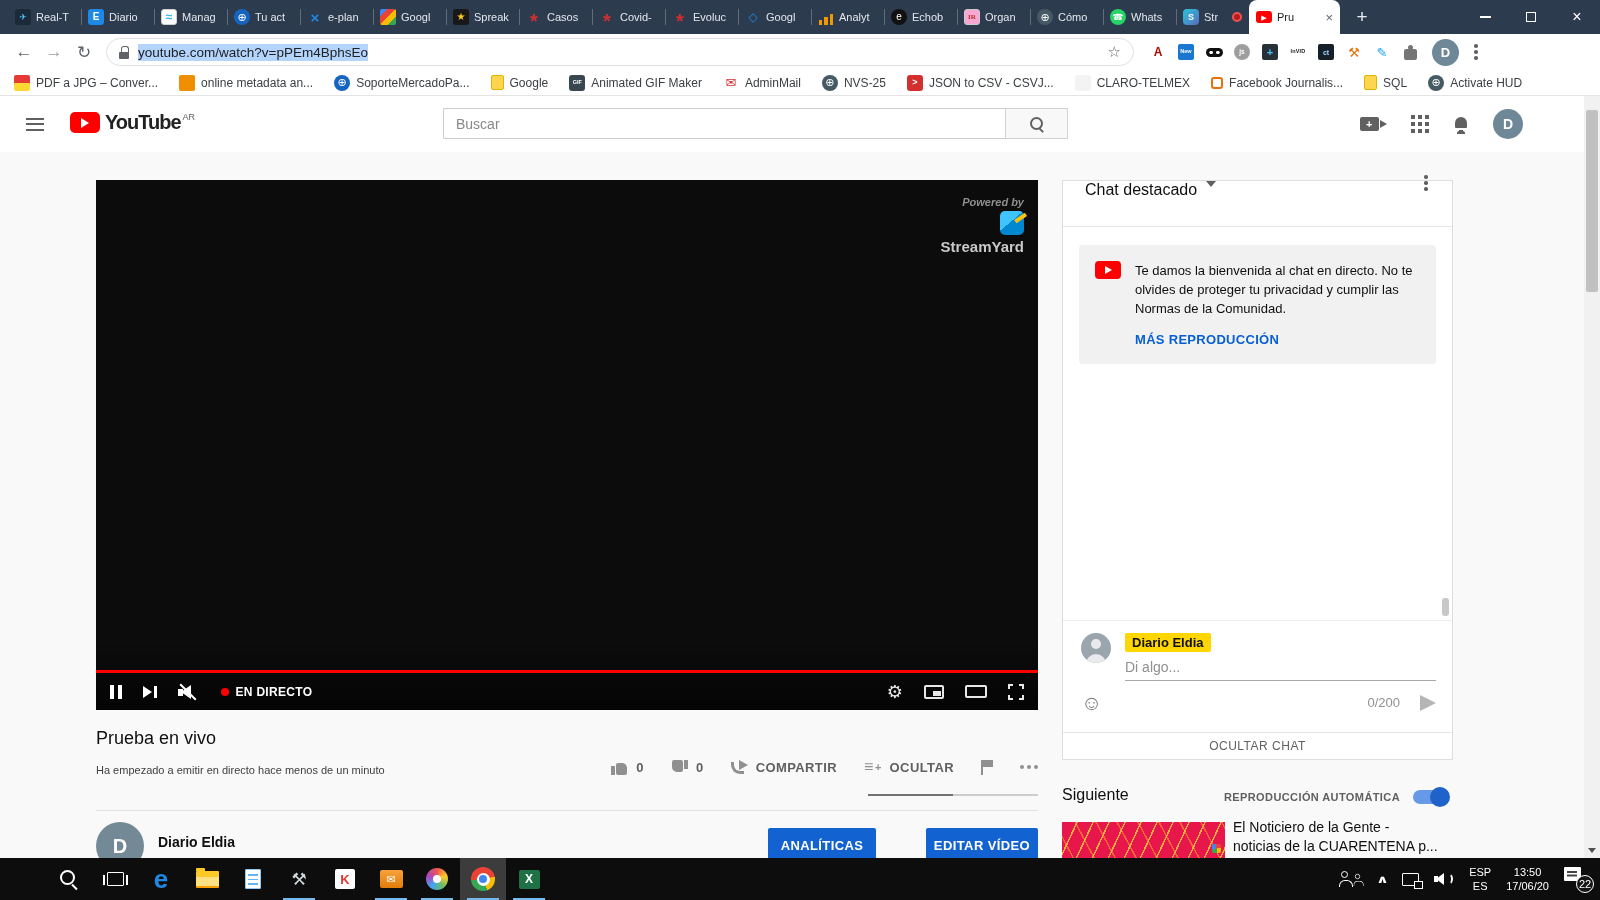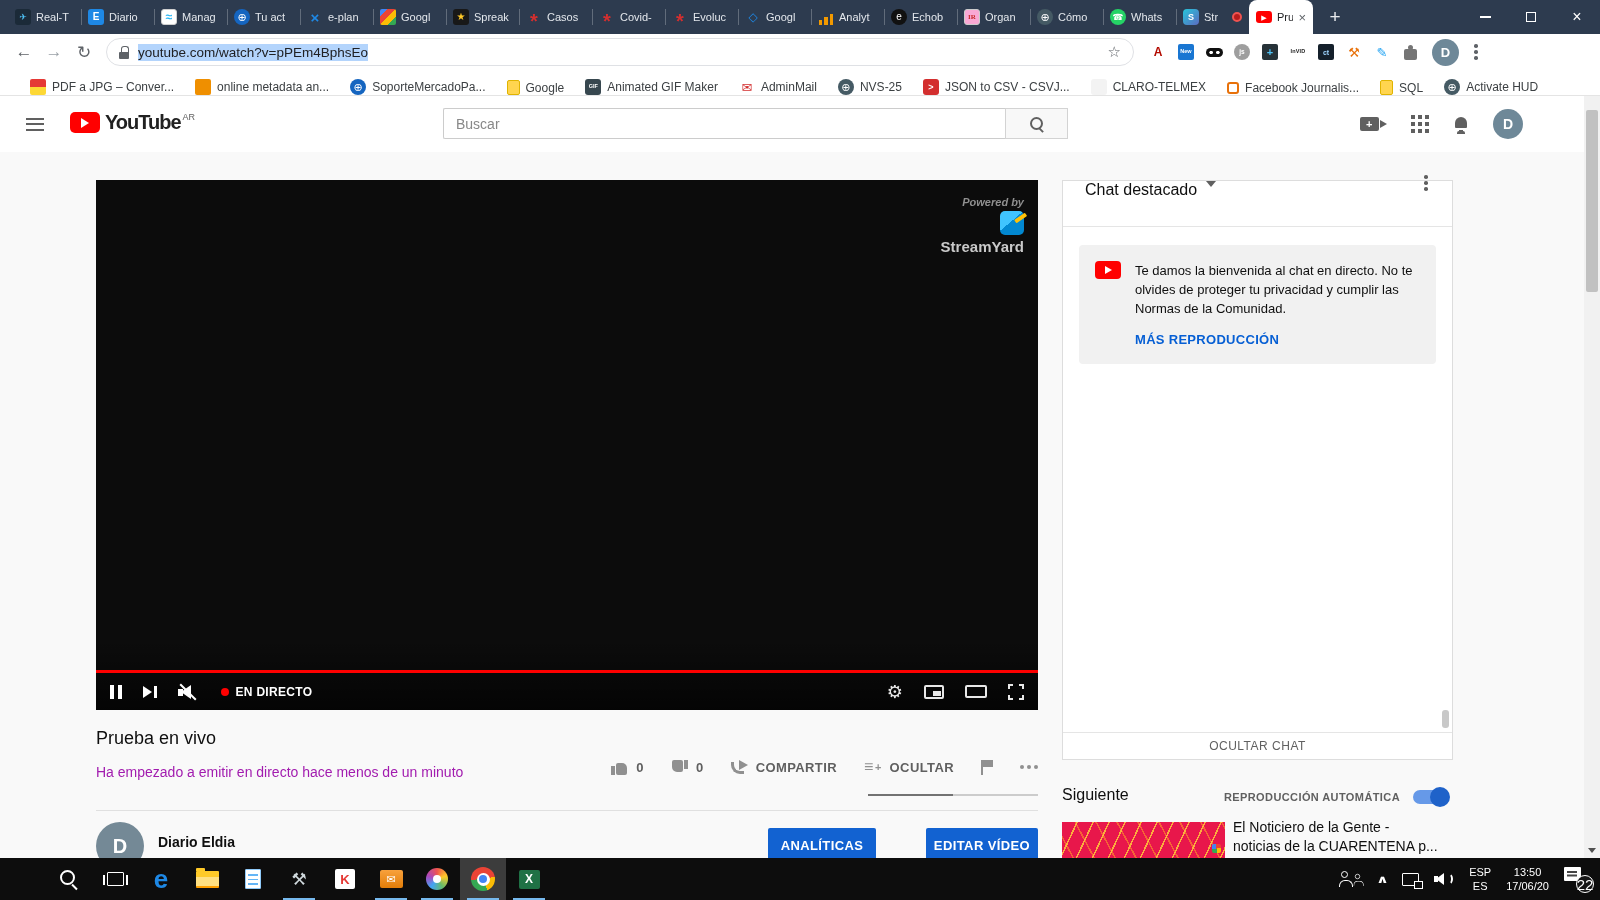--- a/index.html
+++ b/index.html
@@ -49,21 +49,21 @@
   .i-feather{color:#1da1f2;font-size:13px;font-weight:normal}
   .i-puzzle{background:#757575;border-radius:2px;width:13px;height:11px;margin-top:4px}
   .i-puzzle .nub{position:absolute;top:-4px;left:4px;width:5px;height:5px;border-radius:50%;background:#757575}
 
   
   .tabstrip{position:absolute;top:0;left:0;width:1600px;height:34px;background:#2d3b4f;display:flex;align-items:flex-end;padding-left:8px}
   #tabs{display:flex;height:34px;align-items:stretch}
   .tab{width:73px;display:flex;align-items:center;gap:5px;padding:0 7px;color:#e3e7ec;font-size:11px;position:relative;cursor:default}
   .tab:not(.active)+.tab:not(.active)::before{content:"";position:absolute;left:0;top:9px;height:16px;width:1px;background:rgba(255,255,255,.25)}
   .tab .tlabel{flex:1;white-space:nowrap;overflow:hidden}
-  .tab.active{background:#fff;color:#202124;border-radius:8px 8px 0 0;width:64px}
+  .tab.active{background:#fff;color:#202124;border-radius:8px 8px 0 0;width:91px}
   .tab .tclose{font-size:13px;color:#5f6368}
   .recdot{width:10px;height:10px;border-radius:50%;background:#b71c1c;border:2px solid #ef5350;flex:none}
   .newtab{width:28px;height:28px;color:#e8eaed;font-size:19px;display:flex;align-items:center;justify-content:center;margin:0 0 3px 8px}
   .wincontrols{margin-left:auto;display:flex;height:34px;align-self:flex-start}
   .winbtn{width:46px;height:34px;display:flex;align-items:center;justify-content:center;color:#fff}
   .ic-min{width:11px;height:2px;background:#fff}
   .ic-max{width:10px;height:10px;border:1.5px solid #fff}
   .ic-close{font-size:16px;line-height:1}
 
   
@@ -77,21 +77,21 @@
   .urltext{font-size:13.5px;color:#202124;white-space:nowrap}
   .urltext .sel{background:#b3d4fc;padding:1px 0}
   .star{margin-left:auto;font-size:15px;color:#5f6368}
   #extensions{display:flex;align-items:center;gap:8px;margin:0 6px}
   .ext{width:20px;height:20px;display:flex;align-items:center;justify-content:center}
   .avatar-sm{width:27px;height:27px;border-radius:50%;background:#6e8898;color:#fff;font-size:13px;font-weight:bold;display:flex;align-items:center;justify-content:center;margin:0 4px}
   .dotsv{width:3.5px;height:3.5px;border-radius:50%;background:#5f6368;box-shadow:0 6px 0 #5f6368,0 -6px 0 #5f6368}
   .kebabbox{width:22px;height:22px;display:flex;align-items:center;justify-content:center}
 
   
-  .bookmarks{position:absolute;top:70px;left:0;width:1600px;height:26px;background:#fff;border-bottom:1px solid #e4e4e4;display:flex;align-items:flex-end;padding:0 30px;gap:21px}
+  .bookmarks{position:absolute;top:70px;left:0;width:1600px;height:26px;background:#fff;border-bottom:1px solid #e4e4e4;display:flex;align-items:center;padding:0 14px;gap:21px}
   .bm{display:flex;align-items:center;gap:6px;font-size:12px;color:#3c4043;white-space:nowrap}
 
   
   .yt-page{position:absolute;top:96px;left:0;width:1600px;height:762px;background:#f9f9f9;overflow:hidden}
   .masthead{position:absolute;top:0;left:0;width:1600px;height:56px;background:#fff}
   .burger{position:absolute;left:26px;top:18px;width:20px}
   .burger i{display:block;width:18px;height:2px;background:#606060;margin:3.5px 0}
   .ytlogo{position:absolute;left:70px;top:16px;display:flex;align-items:flex-start}
   .ytbadge{width:30px;height:21px;background:#ff0000;border-radius:5px;display:flex;align-items:center;justify-content:center;margin-right:5px}
   .ytbadge i{width:0;height:0;border-left:8px solid #fff;border-top:5px solid transparent;border-bottom:5px solid transparent}
@@ -145,21 +145,21 @@
   .theater{width:22px;height:13px;border:2px solid #e8e8e8;border-radius:2px}
   .fsc{width:16px;height:16px;position:relative}
   .fsc i{position:absolute;width:5px;height:5px;border:2px solid #e8e8e8}
   .fsc i:nth-child(1){left:0;top:0;border-right:none;border-bottom:none}
   .fsc i:nth-child(2){right:0;top:0;border-left:none;border-bottom:none}
   .fsc i:nth-child(3){left:0;bottom:0;border-right:none;border-top:none}
   .fsc i:nth-child(4){right:0;bottom:0;border-left:none;border-top:none}
 
   
   .vtitle{position:absolute;left:96px;top:632px;font-size:18px;color:#0f0f0f}
-  .vstatus{position:absolute;left:96px;top:668px;font-size:14px;color:#a21caf}
+  .vstatus{position:absolute;left:96px;top:668px;font-size:11px;color:#404040}
   .vactions{position:absolute;top:662px;left:608px;width:430px;display:flex;align-items:center;justify-content:flex-end;gap:27px;color:#606060;font-size:13px;font-weight:bold;letter-spacing:.4px}
   .act{display:flex;align-items:center;gap:8px}
   .thumbi{width:17px;height:15px;position:relative}
   .thumbi::before{content:"";position:absolute;left:0;bottom:0;width:4px;height:9px;background:#909090}
   .thumbi::after{content:"";position:absolute;left:5px;bottom:0;width:11px;height:12px;background:#909090;border-radius:2px 5px 2px 2px}
   .thumbdown{transform:rotate(180deg)}
   .sharei{width:17px;height:14px;position:relative}
   .sharei::before{content:"";position:absolute;right:0;top:0;width:0;height:0;border-left:9px solid #909090;border-top:5px solid transparent;border-bottom:5px solid transparent}
   .sharei::after{content:"";position:absolute;left:0;bottom:0;width:10px;height:9px;border:3px solid #909090;border-top:none;border-right:none;border-bottom-left-radius:9px}
   .savei{display:flex;align-items:center;color:#909090}
@@ -266,21 +266,21 @@
   .neti{width:17px;height:13px;border:1.5px solid #fff;position:relative;border-radius:1px}
   .neti::after{content:"";position:absolute;right:-5px;bottom:-4px;width:7px;height:6px;background:#0d0d0d;border:1.5px solid #fff}
   .spk{position:relative;width:20px;height:16px}
   .spk .sb{position:absolute;left:0;top:5px;width:4px;height:6px;background:#fff}
   .spk .sc{position:absolute;left:2px;top:2px;width:0;height:0;border-right:8px solid #fff;border-top:6px solid transparent;border-bottom:6px solid transparent}
   .spk .sw{position:absolute;right:1px;top:2px;width:9px;height:12px;border:2px solid transparent;border-right-color:#fff;border-radius:50%}
   .tray-text{font-size:11px;line-height:14px;text-align:center}
   .badge{position:relative;width:28px;height:24px}
   .badge .bubble{position:absolute;left:0;top:0;width:17px;height:14px;background:#fff;border-radius:1px}
   .badge .bubble i{position:absolute;left:3px;top:4px;width:10px;height:1.5px;background:#444;box-shadow:0 3.5px 0 #444}
-  .badge .cnt{position:absolute;right:-2px;bottom:-2px;width:18px;height:18px;border-radius:50%;background:#151515;border:1.5px solid #fff;color:#fff;font-size:15px;display:flex;align-items:center;justify-content:center}
+  .badge .cnt{position:absolute;right:-2px;bottom:-2px;width:18px;height:18px;border-radius:50%;background:#151515;border:1.5px solid #fff;color:#fff;font-size:11px;display:flex;align-items:center;justify-content:center}
 </style>
 </head>
 <body>
 
 <div class="tabstrip">
   <div id="tabs">
       <div class="tab">
         <span class="fic i-realtime">✈</span>
         <span class="tlabel">Real-T</span>
       </div>
@@ -591,20 +591,34 @@
         <span class="yticon">
             <i></i>
           </span>
         <div>
           <div class="welcome-text">Te damos la bienvenida al chat en directo. No te olvides de proteger tu privacidad y cumplir las Normas de la Comunidad.</div>
           <span class="moreinfo">MÁS REPRODUCCIÓN</span>
         </div>
       </div>
       <i class="chat-scrollthumb"></i>
     </div>
+    <div class="chat-input">
+      <div class="ci-row1">
+        <span class="avatar-person"></span>
+        <div class="ci-col">
+          <span class="namechip">Diario Eldia</span>
+          <input class="ci-field" placeholder="Di algo..." style="">
+        </div>
+      </div>
+      <div class="ci-row2">
+        <span class="emoji">☺</span>
+        <span class="counter">0/200</span>
+        <i class="sendi"></i>
+      </div>
+    </div>
     <div class="chat-foot">OCULTAR CHAT</div>
   </div>
 
   <div class="next-head">Siguiente</div>
   <div class="autoplay">
     <span class="autoplay-label">REPRODUCCIÓN AUTOMÁTICA</span>
     <span class="toggle">
         <i class="knob"></i>
       </span>
   </div>

